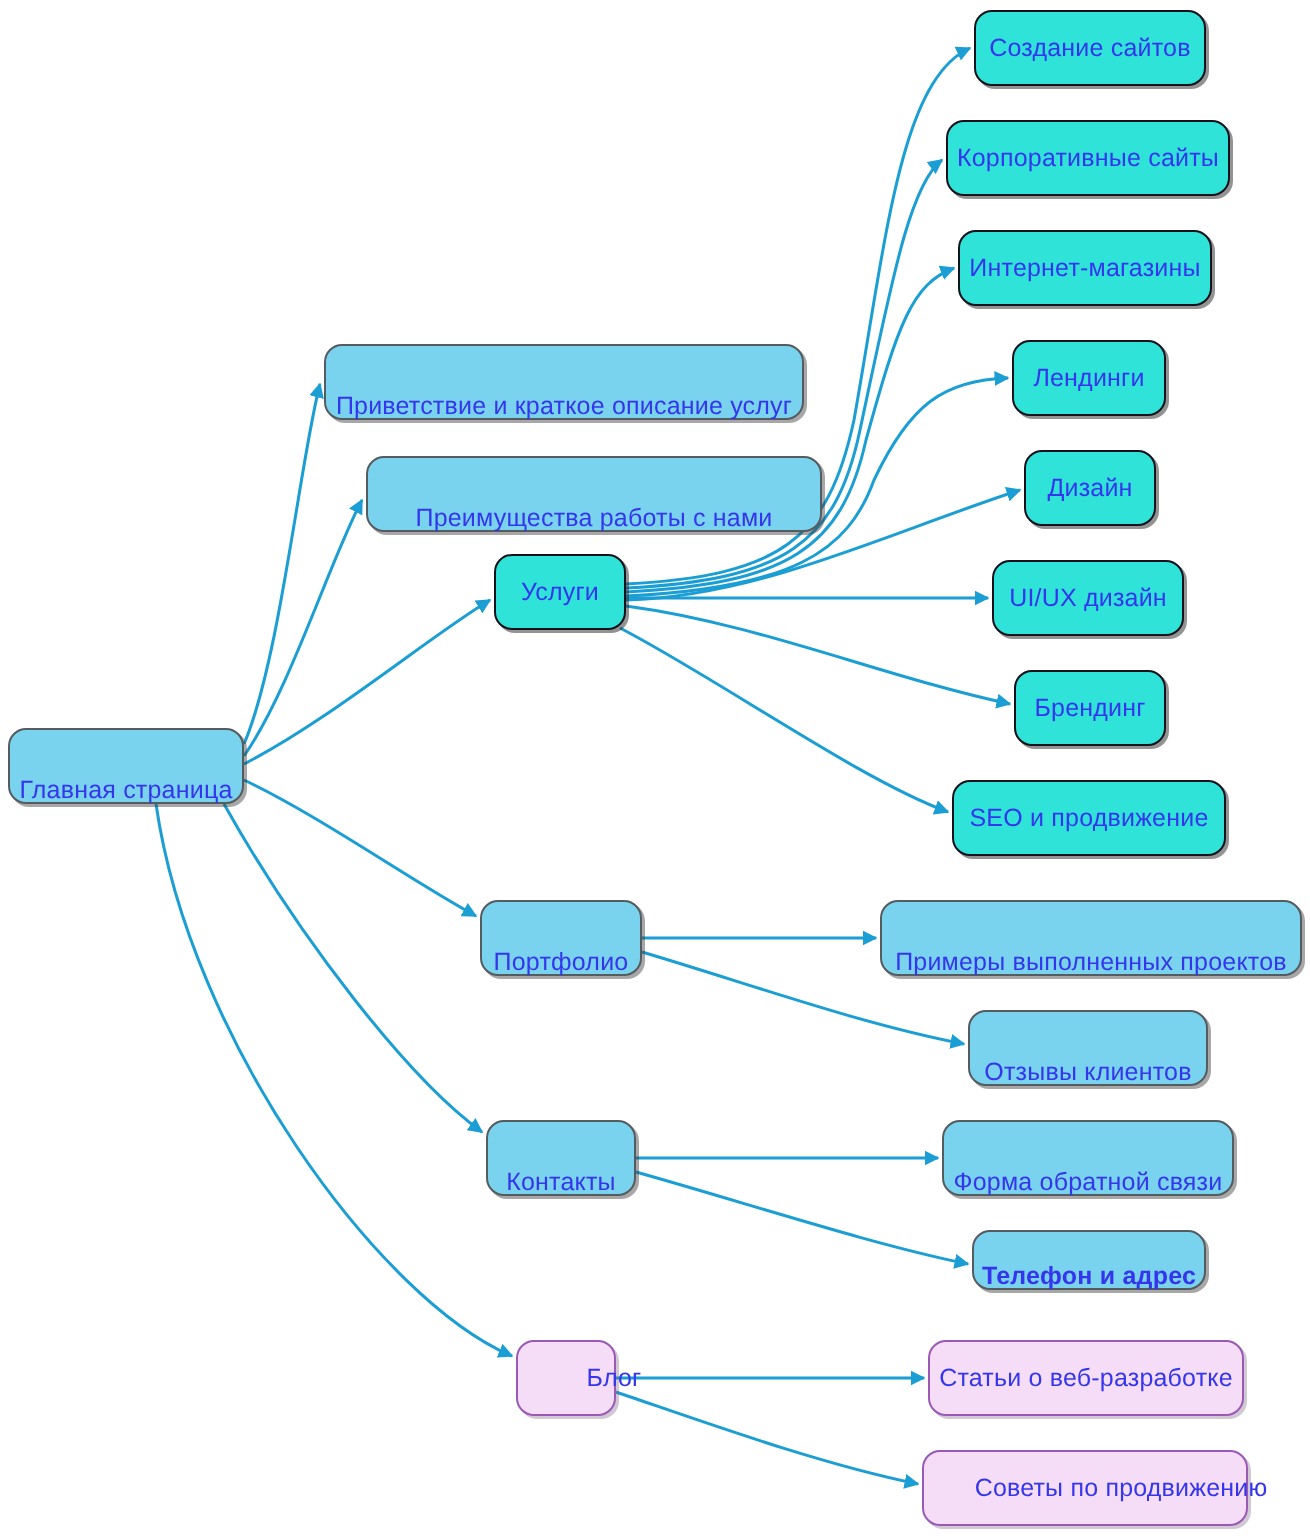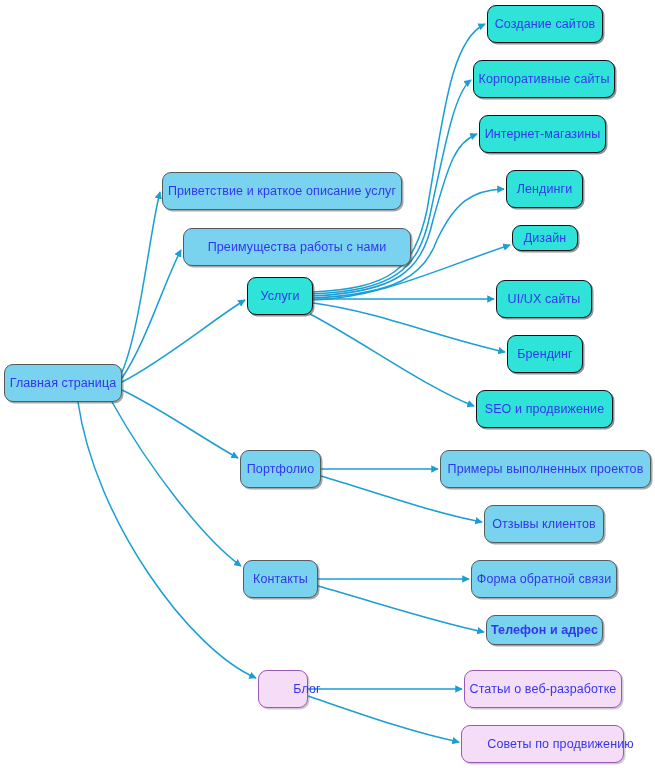--- a/index.html
+++ b/index.html
@@ -3,21 +3,21 @@
 <meta charset="utf-8">
 <style>
   html,body{margin:0;padding:0;background:#ffffff;}
   #canvas{position:relative;width:655px;height:768px;overflow:hidden;background:#fff;
           font-family:"Liberation Sans","DejaVu Sans",sans-serif;}
   #edge-layer{position:absolute;left:0;top:0;width:655px;height:768px;pointer-events:none;}
   .node{position:absolute;box-sizing:border-box;display:flex;align-items:center;justify-content:center;
         border-radius:9px;font-size:12.5px;line-height:1;letter-spacing:0.1px;white-space:nowrap;}
   .node span{display:block;}
   .t-sky{background:#79d2ee;border:1.6px solid #555c60;color:#3535ee;
-         box-shadow:1.5px 1.5px 0 rgba(60,60,60,.45);}
+         box-shadow:1.5px 1.5px 0 rgba(60,60,60,.45);align-items:flex-end;}
   .t-cyan{background:#2fe3d8;border:1.6px solid #12121c;color:#3535ee;
           box-shadow:1.5px 1.5px 0 rgba(40,40,40,.5);}
   .t-pink{background:#f6ddf7;border:1.6px solid #9b59b6;color:#3535ee;
           box-shadow:1.5px 1.5px 0 rgba(120,100,130,.35);}
 </style>
 </head>
 <body>
 
 <div id="canvas">
 
@@ -69,25 +69,25 @@
       </div>
       <div class="node t-cyan" style="left: 473px; top: 60px; width: 142px; height: 38px;">
         <span>Корпоративные сайты</span>
       </div>
       <div class="node t-cyan" style="left: 479px; top: 115px; width: 127px; height: 38px;">
         <span>Интернет-магазины</span>
       </div>
       <div class="node t-cyan" style="left: 506px; top: 170px; width: 77px; height: 38px;">
         <span>Лендинги</span>
       </div>
-      <div class="node t-cyan" style="left: 512px; top: 225px; width: 66px; height: 26px;">
+      <div class="node t-cyan" style="left: 512px; top: 225px; width: 66px; height: 38px;">
         <span>Дизайн</span>
       </div>
       <div class="node t-cyan" style="left: 496px; top: 280px; width: 96px; height: 38px;">
-        <span>UI/UX сайты</span>
+        <span>UI/UX дизайн</span>
       </div>
       <div class="node t-cyan" style="left: 507px; top: 335px; width: 76px; height: 38px;">
         <span>Брендинг</span>
       </div>
       <div class="node t-cyan" style="left: 476px; top: 390px; width: 137px; height: 38px;">
         <span>SEO и продвижение</span>
       </div>
       <div class="node t-sky" style="left: 240px; top: 450px; width: 81px; height: 38px;">
         <span>Портфолио</span>
       </div>

